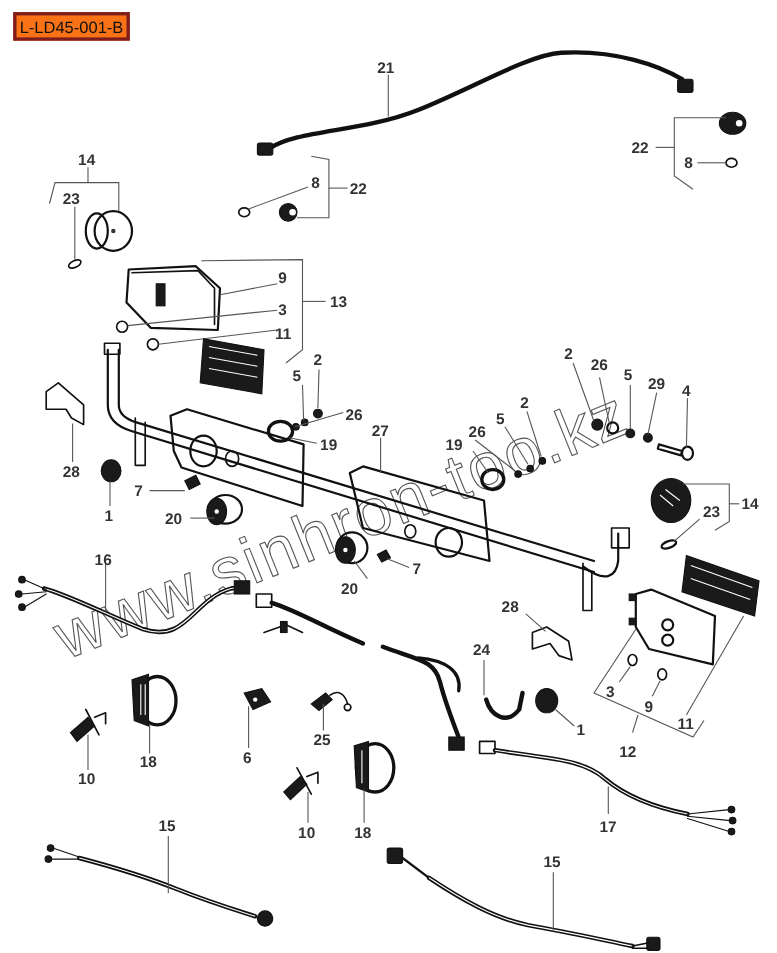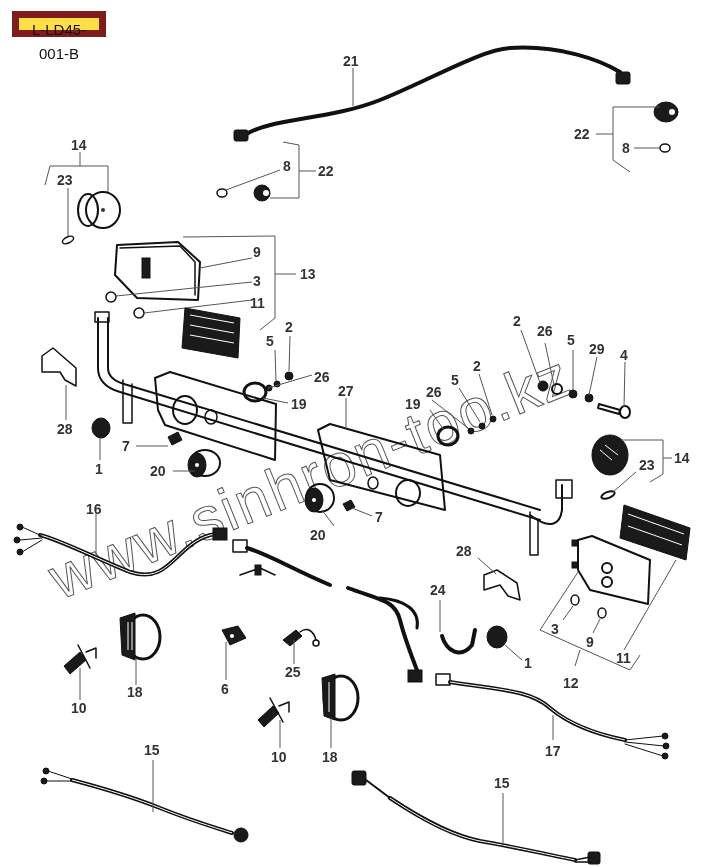--- a/index.html
+++ b/index.html
@@ -1,20 +1,20 @@
 <!DOCTYPE html>
 <html><head>
 <meta charset="utf-8">
 <style>
   html, body { margin: 0; padding: 0; background: #ffffff; }
   body { width: 706px; height: 866px; position: relative; overflow: hidden;
          font-family: "Liberation Sans", sans-serif; }
   #diagram { position: absolute; left: 0; top: 0; width: 706px; height: 866px; }
-  .code-box { position: absolute; left: 12px; top: 11px; width: 94px; height: 26px;
-              border: 7px solid #7f1d1d; background: #fde047; box-sizing: border-box;
+  .code-box { position: absolute; left: 12px; top: 11px; width: 106px; height: 26px;
+              border: 3px solid #7f1d1d; background: #f97316; box-sizing: border-box;
               font-size: 15px; line-height: 24px; text-align: center; color: #111;
               font-family: "Liberation Sans", sans-serif; }
   .callout { font-family: "Liberation Sans", sans-serif; font-weight: bold; font-size: 14px; fill: #333; }
   .leader { stroke: #555; stroke-width: 1; fill: none; }
   .ink { stroke: #111; fill: none; stroke-linecap: round; stroke-linejoin: round; }
   .solid { fill: #1a1a1a; stroke: #111; }
   .wm { font-family: "Liberation Sans", sans-serif; font-size: 60px; fill: none;
         stroke: #555; stroke-width: 1; letter-spacing: 2px; }
 </style>
 </head>

